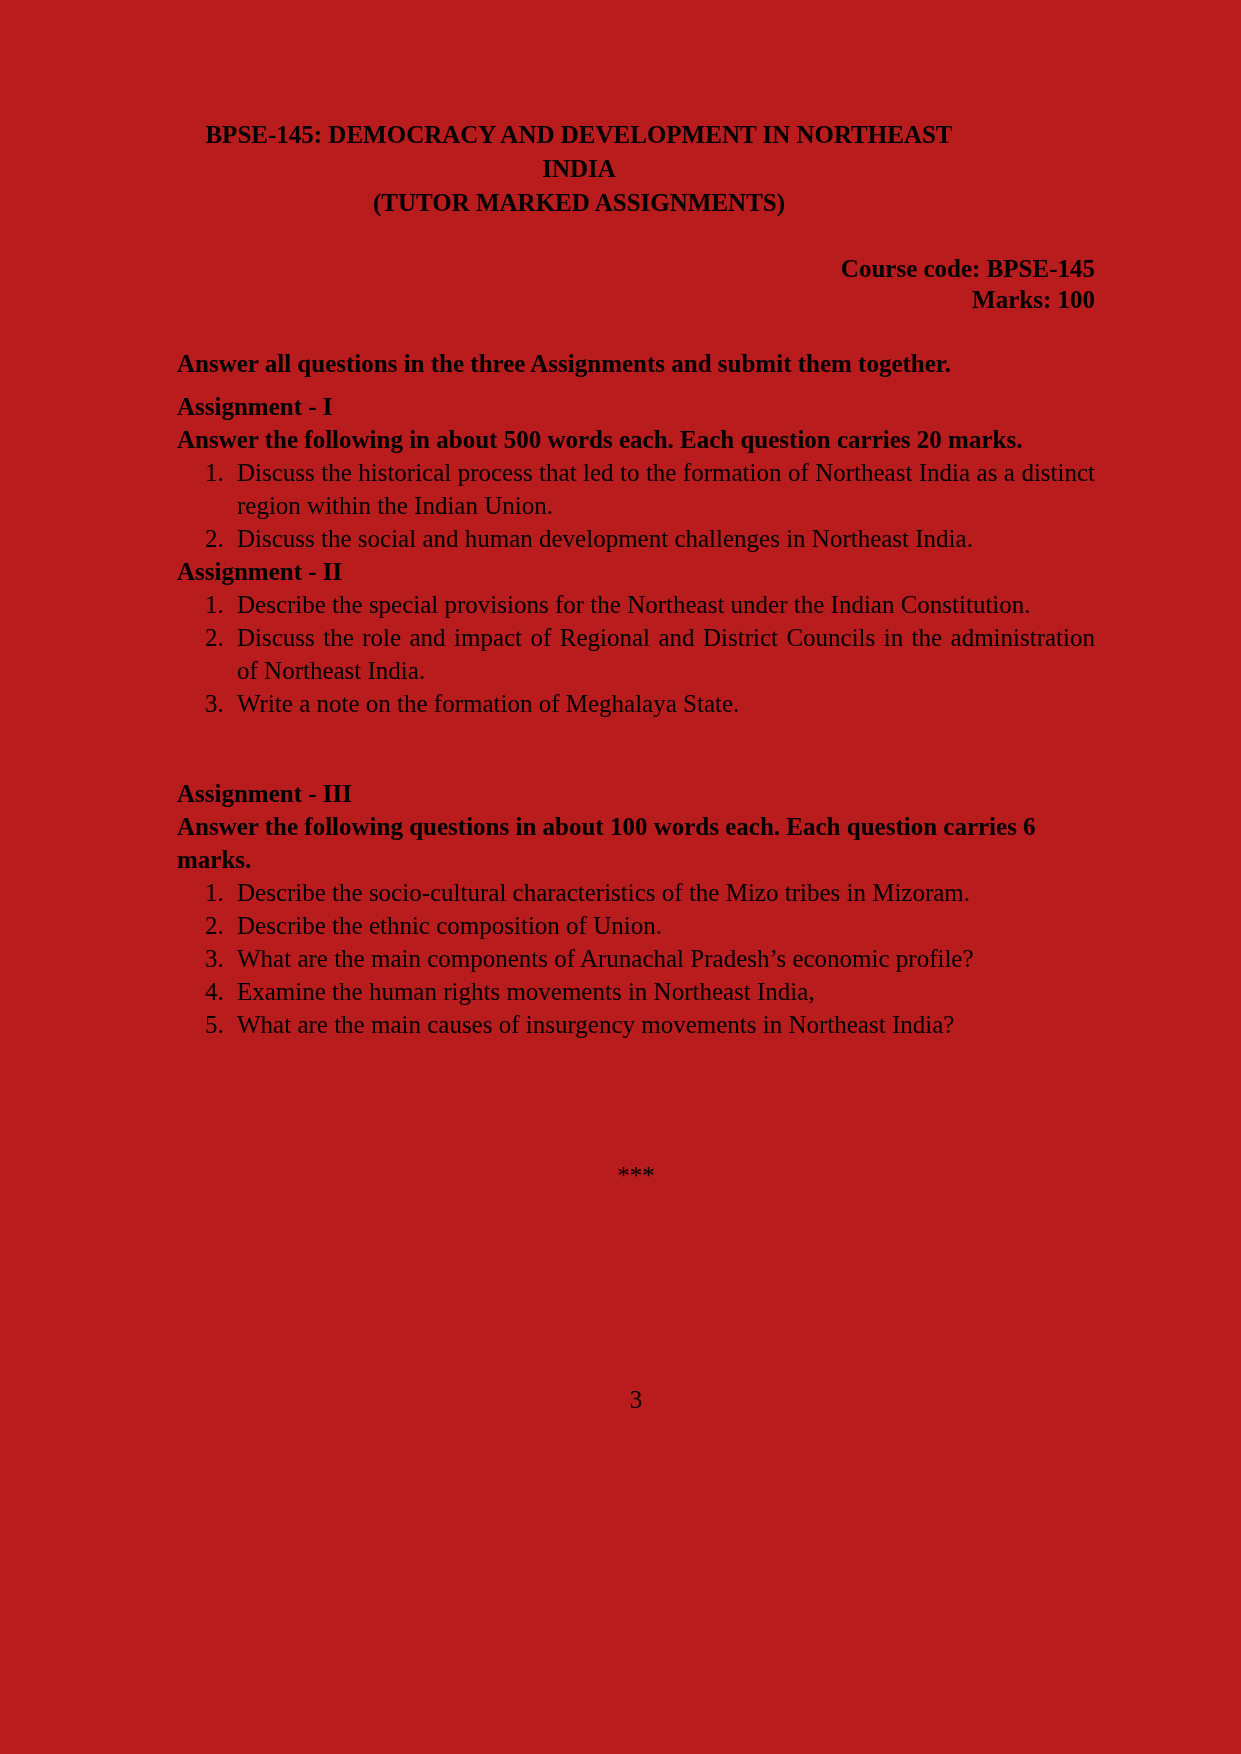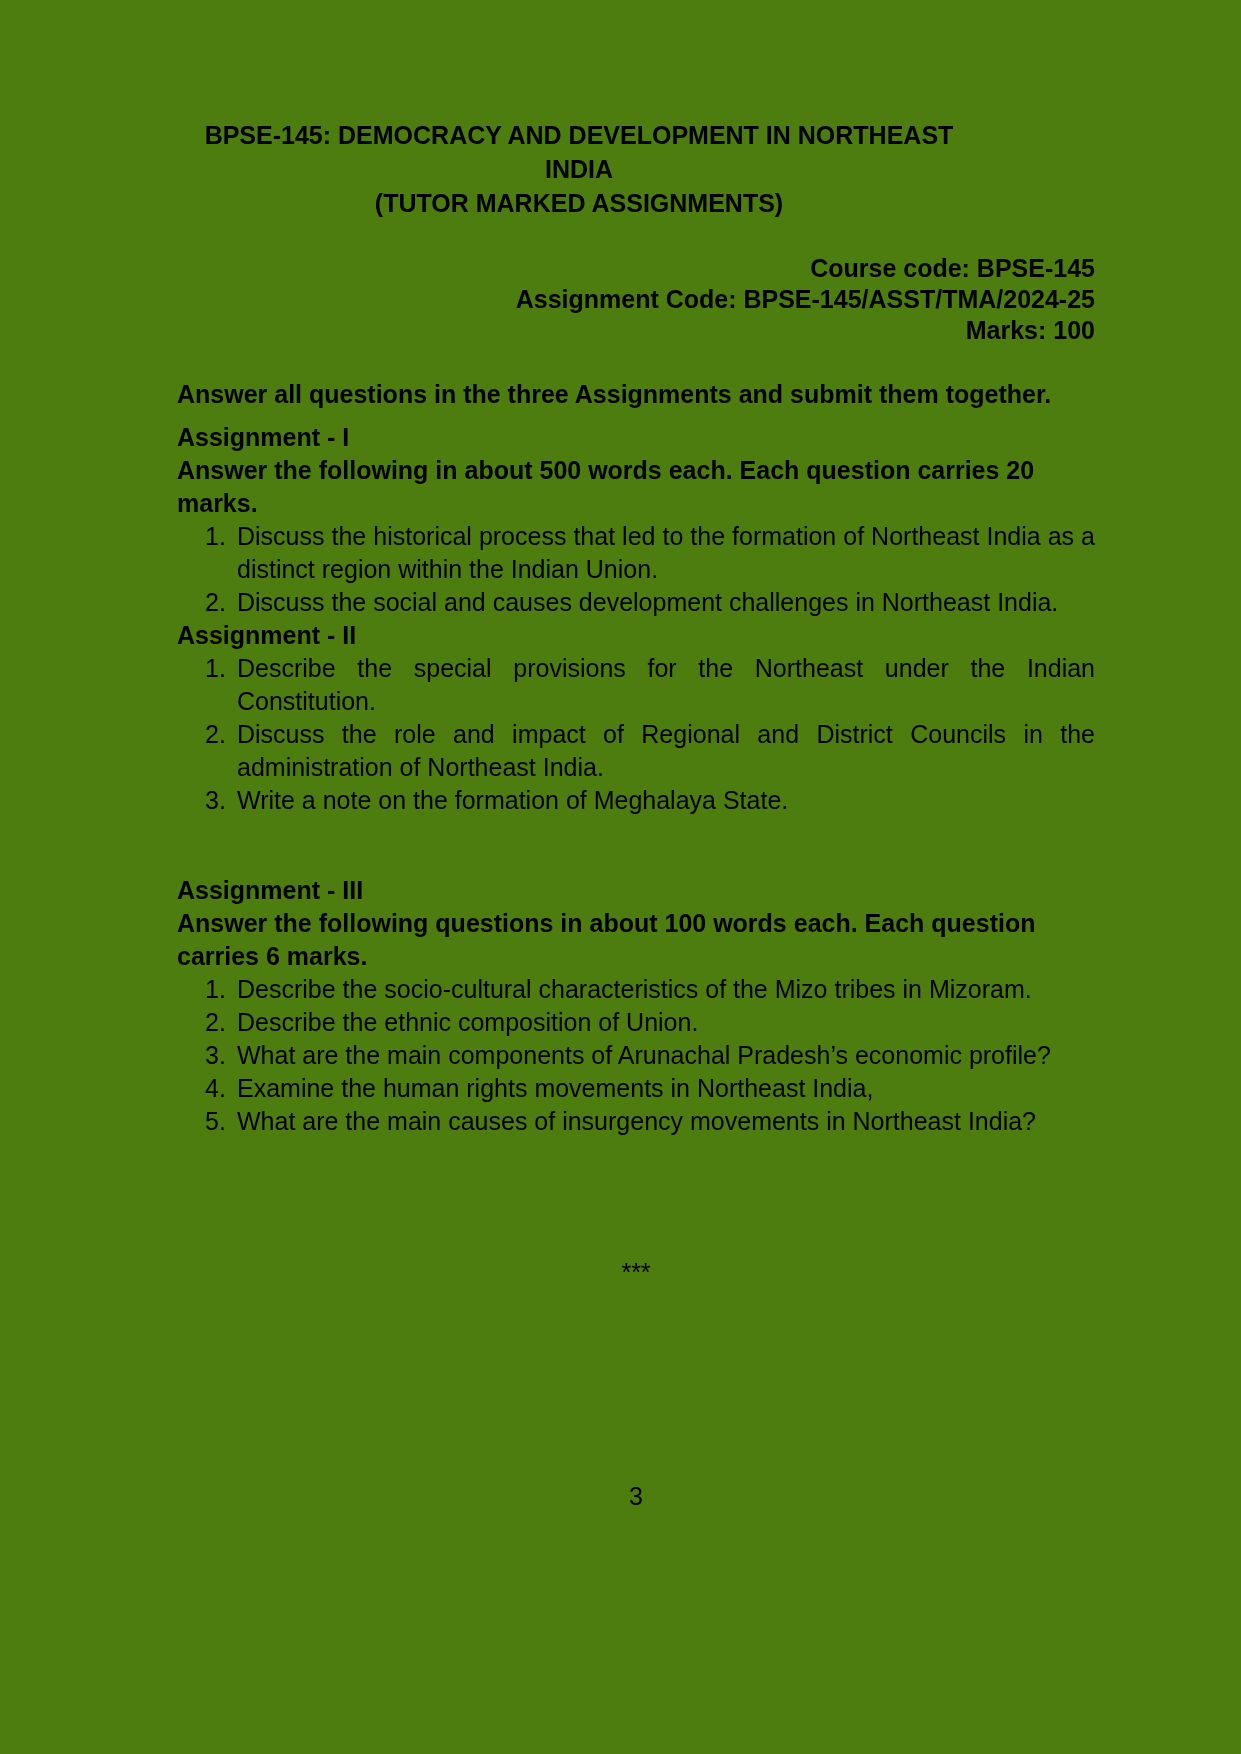--- a/index.html
+++ b/index.html
@@ -4,23 +4,23 @@
 <style>
   html, body {
     margin: 0;
     padding: 0;
     background: #ffffff;
   }
   .page {
     position: relative;
     width: 1241px;
     height: 1754px;
-    background: #4d7c0f;
+    background: #b91c1c;
     color: #000000;
-    font-family: Liberation Sans, sans-serif;
+    font-family: Liberation Serif, serif;
     font-size: 25px;
     overflow: hidden;
   }
   .content {
     margin-left: 177px;
     width: 918px;
   }
   .doc-title {
     margin-top: 118px;
     padding-right: 114px;
@@ -94,31 +94,30 @@
 <div class="page">
   <div class="content">
 
     <div class="doc-title">
       <div>BPSE-145: DEMOCRACY AND DEVELOPMENT IN NORTHEAST INDIA</div>
       <div>(TUTOR MARKED ASSIGNMENTS)</div>
     </div>
 
     <div class="header-codes">
       <div>Course code: BPSE-145</div>
-      <div>Assignment Code: BPSE-145/ASST/TMA/2024-25</div>
       <div>Marks: 100</div>
     </div>
 
     <div class="instruction">Answer all questions in the three Assignments and submit them together.</div>
 
     <div class="assignment-heading heading-1">Assignment - I</div>
     <div class="assignment-desc desc-1">Answer the following in about 500 words each. Each question carries 20 marks.</div>
     <ol class="question-list list-1">
       <li>Discuss the historical process that led to the formation of Northeast India as a distinct region within the Indian Union.</li>
-      <li>Discuss the social and causes development challenges in Northeast India.</li>
+      <li>Discuss the social and human development challenges in Northeast India.</li>
     </ol>
 
     <div class="assignment-heading heading-2">Assignment - II</div>
     <ol class="question-list list-2">
       <li>Describe the special provisions for the Northeast under the Indian Constitution.</li>
       <li>Discuss the role and impact of Regional and District Councils in the administration of Northeast India.</li>
       <li>Write a note on the formation of Meghalaya State.</li>
     </ol>
 
     <div class="assignment-heading heading-3">Assignment - III</div>

